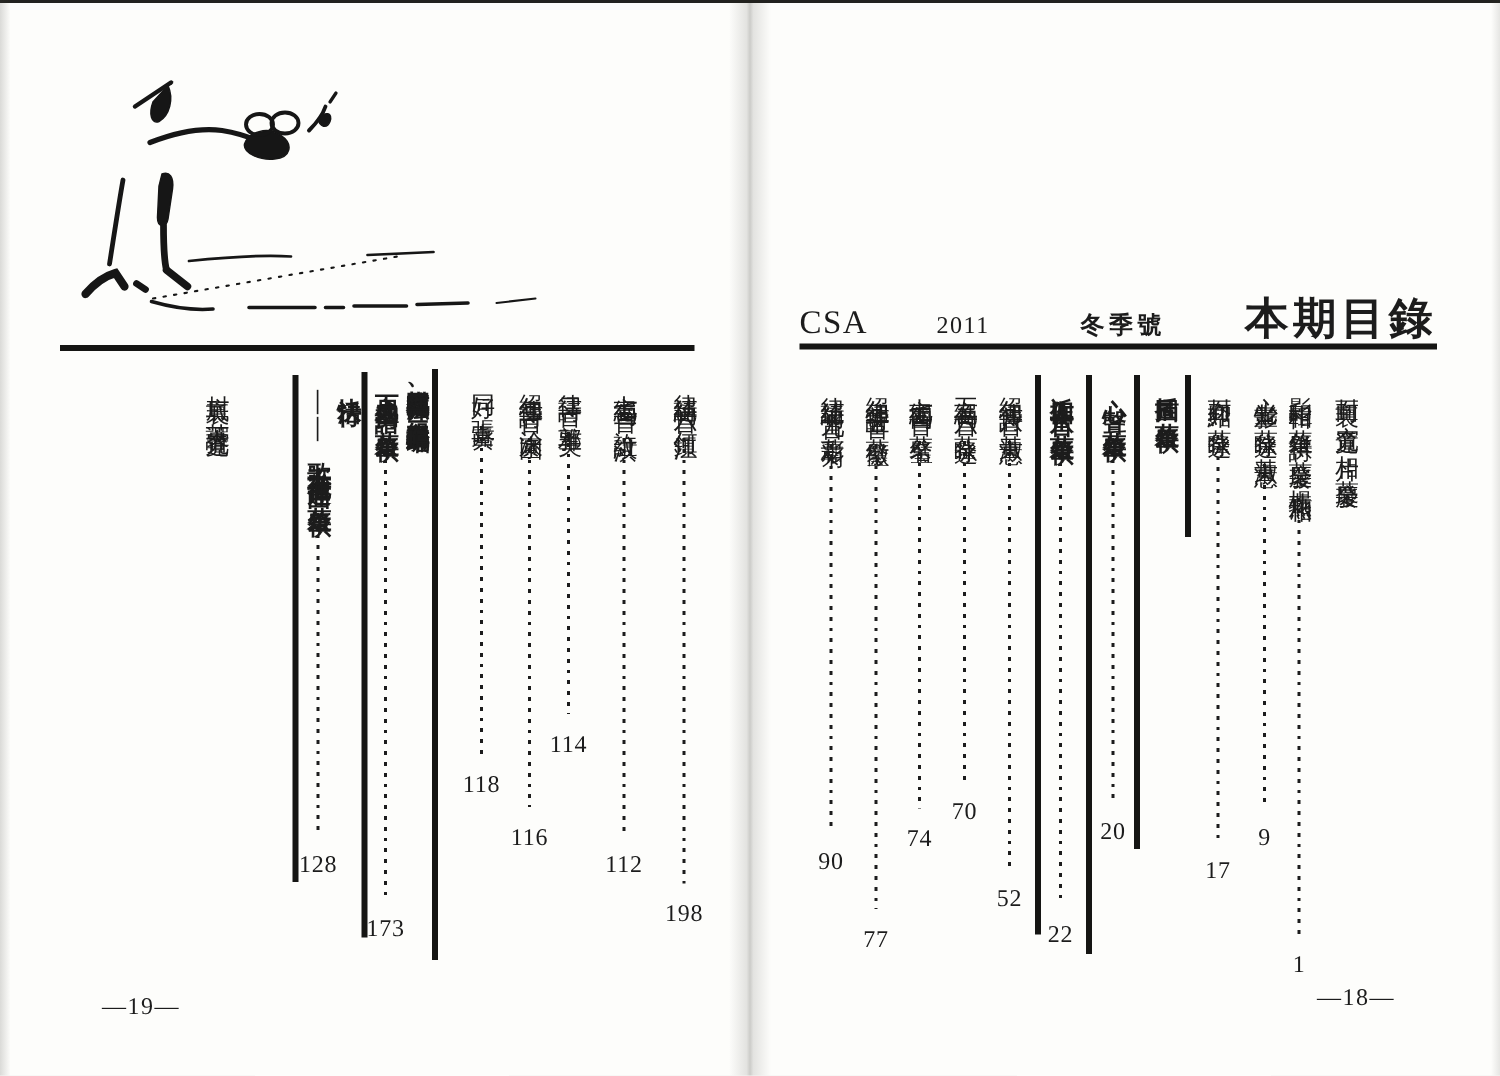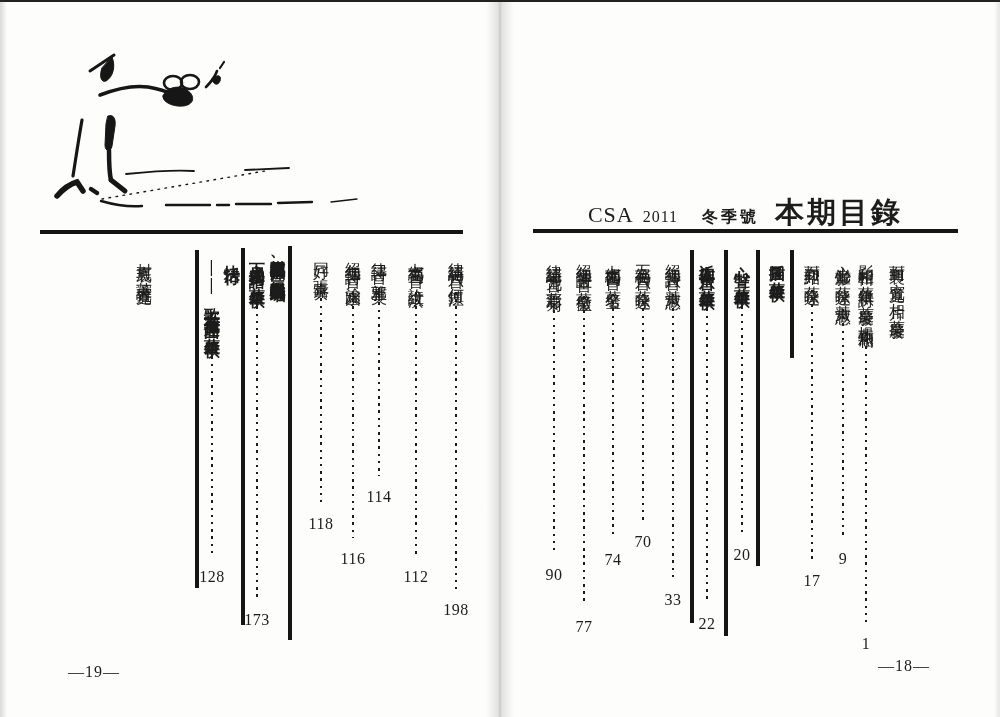--- a/index.html
+++ b/index.html
@@ -21,21 +21,21 @@
     background:linear-gradient(to right, rgba(60,60,55,.18), rgba(0,0,0,0)); }
   #right-edge { position:absolute; right:0; top:0; width:6px; height:717px;
     background:linear-gradient(to left, rgba(60,60,55,.12), rgba(0,0,0,0)); }
   #gutter { position:absolute; left:486px; top:2px; width:28px; height:715px;
     background:linear-gradient(to right, rgba(0,0,0,0) 0%, rgba(90,90,84,.16) 42%, rgba(90,90,84,.30) 50%, rgba(90,90,84,.16) 58%, rgba(0,0,0,0) 100%); }
 
   .hrule { position:absolute; background:#151513; }
 
   
   #header { position:absolute; top:193px; left:533px; width:425px;
-    display:flex; justify-content:center; align-items:baseline; }
+    display:flex; justify-content:space-between; align-items:baseline; }
   #header .journal { font-size:22px; letter-spacing:1px; }
   #header .year    { font-size:16px; margin-left:9px; letter-spacing:1px; }
   #header .season  { font-size:16px; margin-left:24px; font-weight:600; letter-spacing:3px; }
   #header .title   { font-size:29px; margin-left:16px; font-weight:700; letter-spacing:3px; }
 
   
   .col { position:absolute; width:24px;
     display:flex; flex-direction:column; align-items:center; row-gap:13px; }
   .seg { writing-mode:vertical-rl; font-size:16px; line-height:1;
     letter-spacing:2px; white-space:nowrap; }
@@ -203,21 +203,21 @@
     <span class="seg">蔡肇祺</span>
     <span class="dots"></span>
     <span class="num">22</span>
   </div>
   <div class="vbar" style="left:690px; top:250px; height:373px;"></div>
 
   <div class="col" style="left:661px; top:252px; height:356px;">
     <span class="seg">絕句律詩八首</span>
     <span class="seg">黃淑慧</span>
     <span class="dots"></span>
-    <span class="num">33</span>
+    <span class="num">52</span>
   </div>
   <div class="col" style="left:631px; top:252px; height:298px;">
     <span class="seg">五言絕句六首</span>
     <span class="seg">蔡咏達</span>
     <span class="dots"></span>
     <span class="num">70</span>
   </div>
   <div class="col" style="left:601px; top:252px; height:316px;">
     <span class="seg">七言絕句四首</span>
     <span class="seg">蔡璧名</span>

